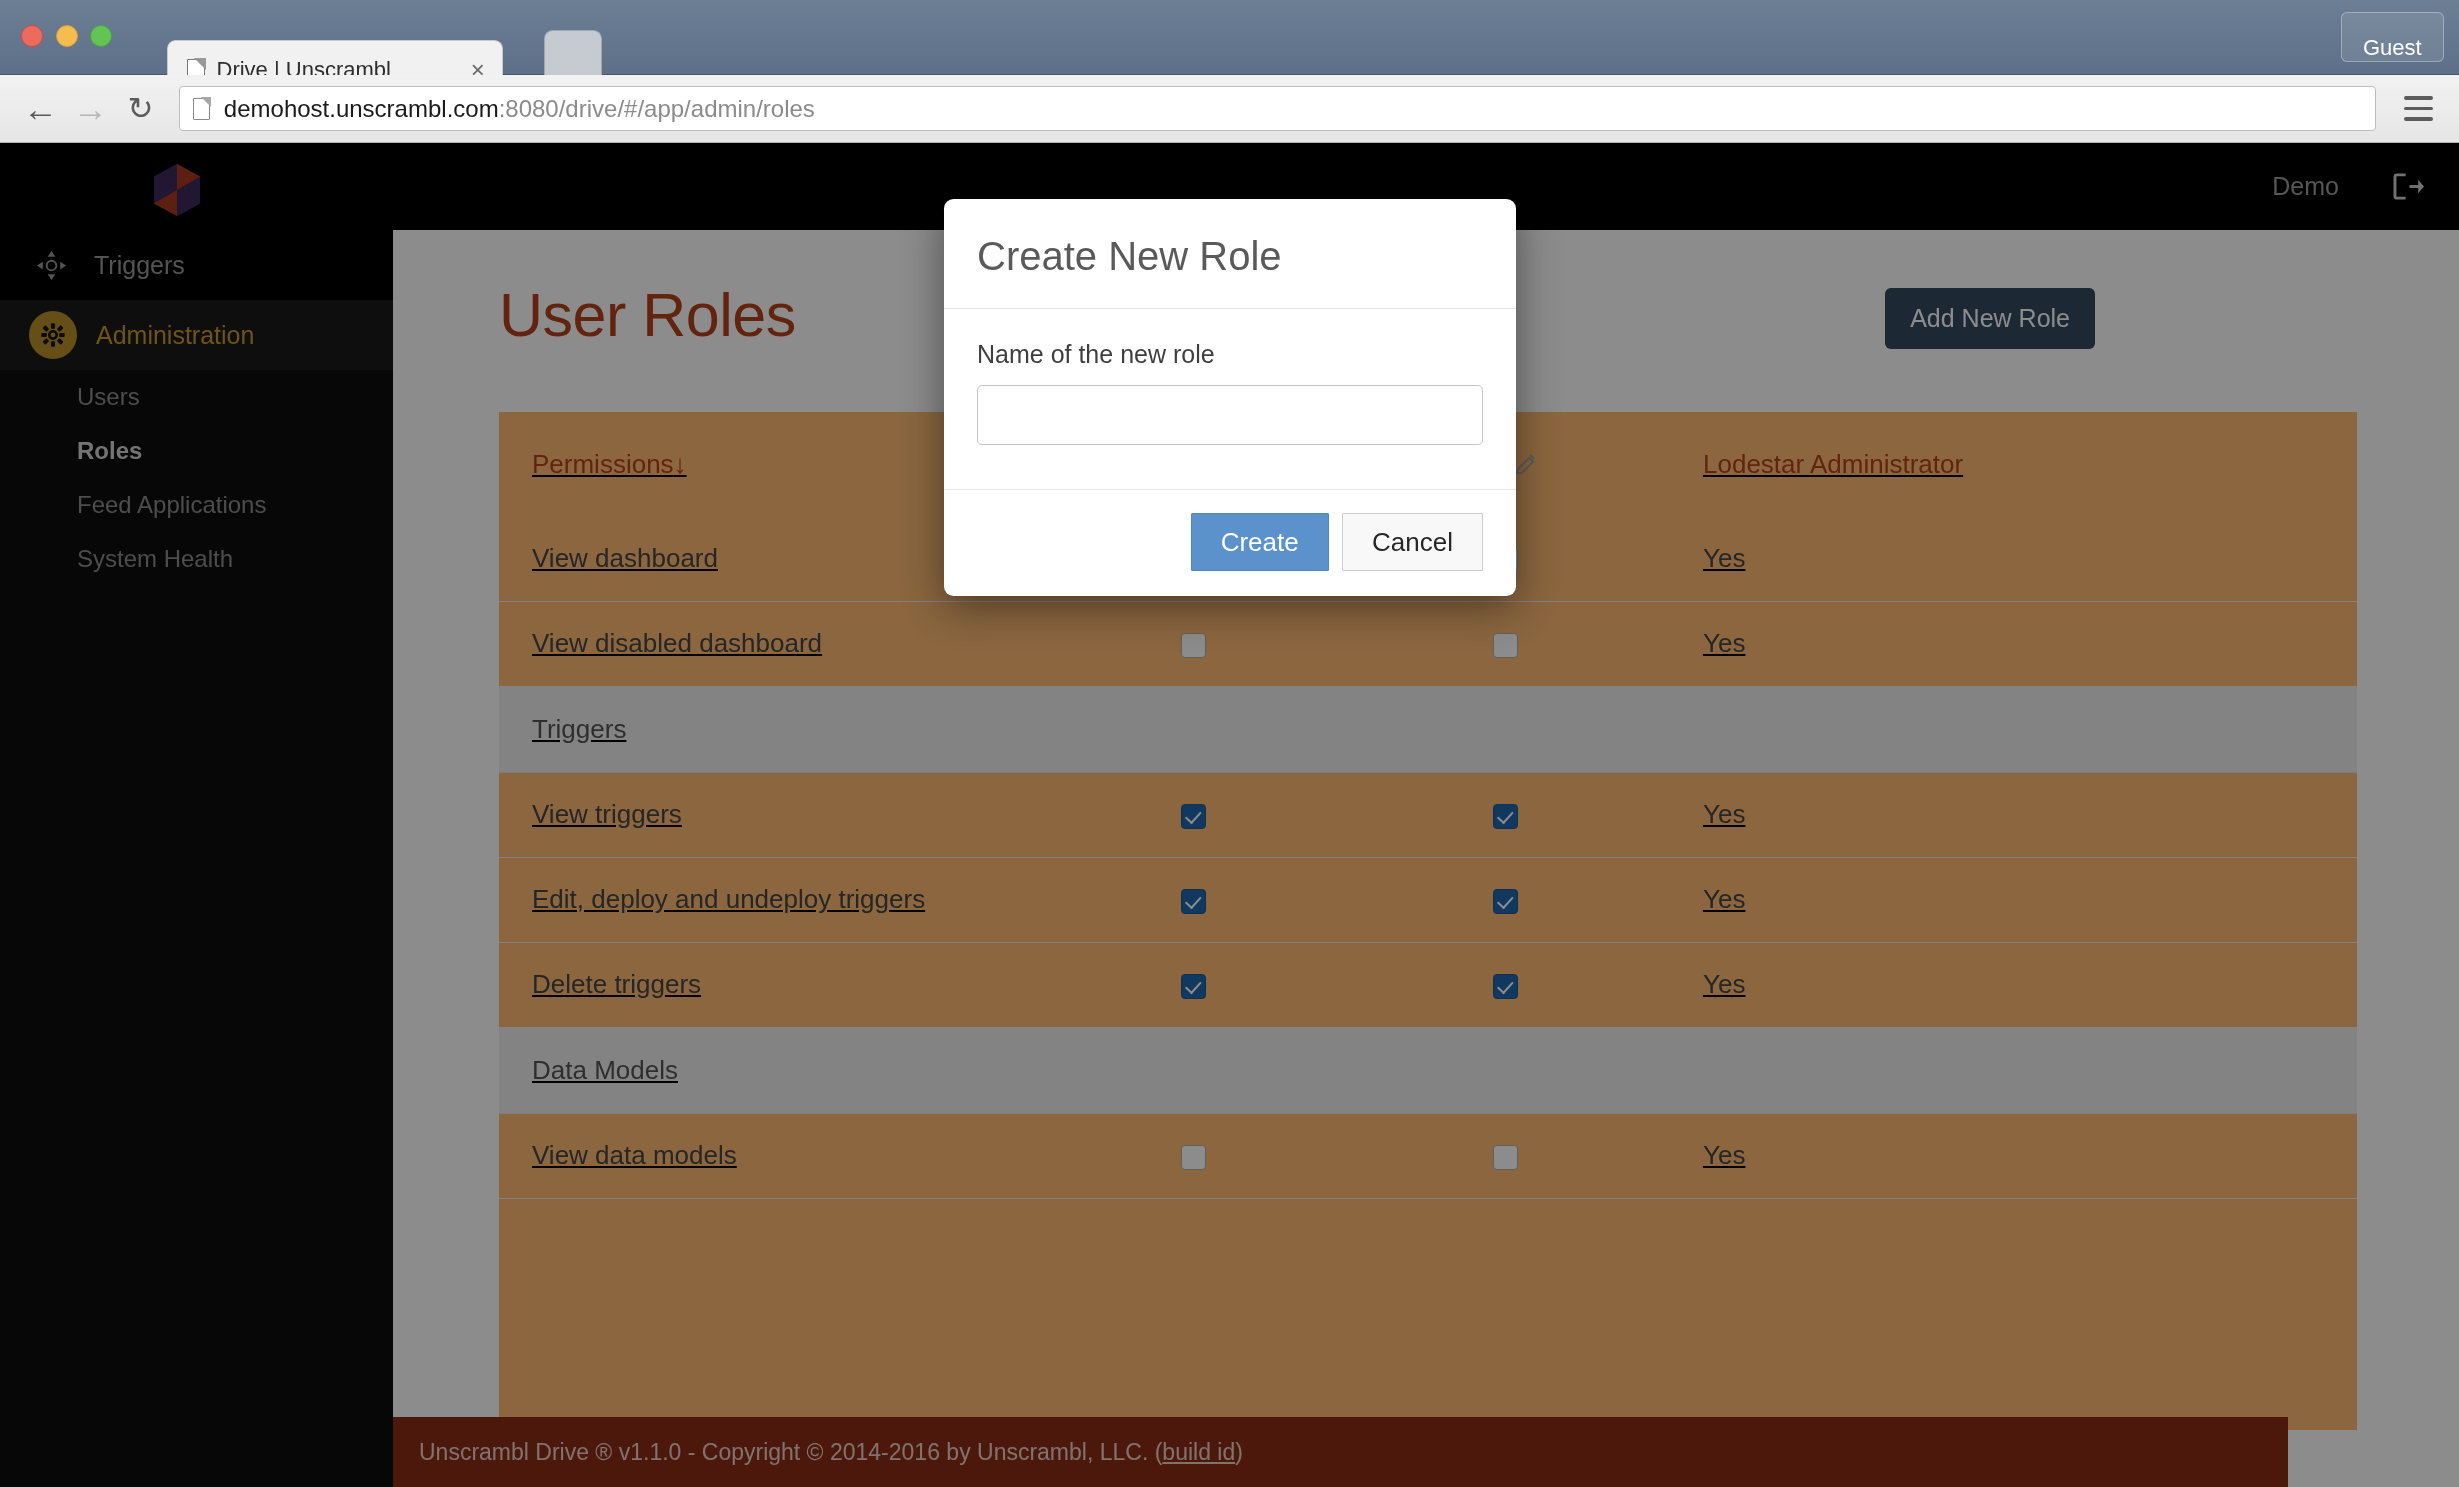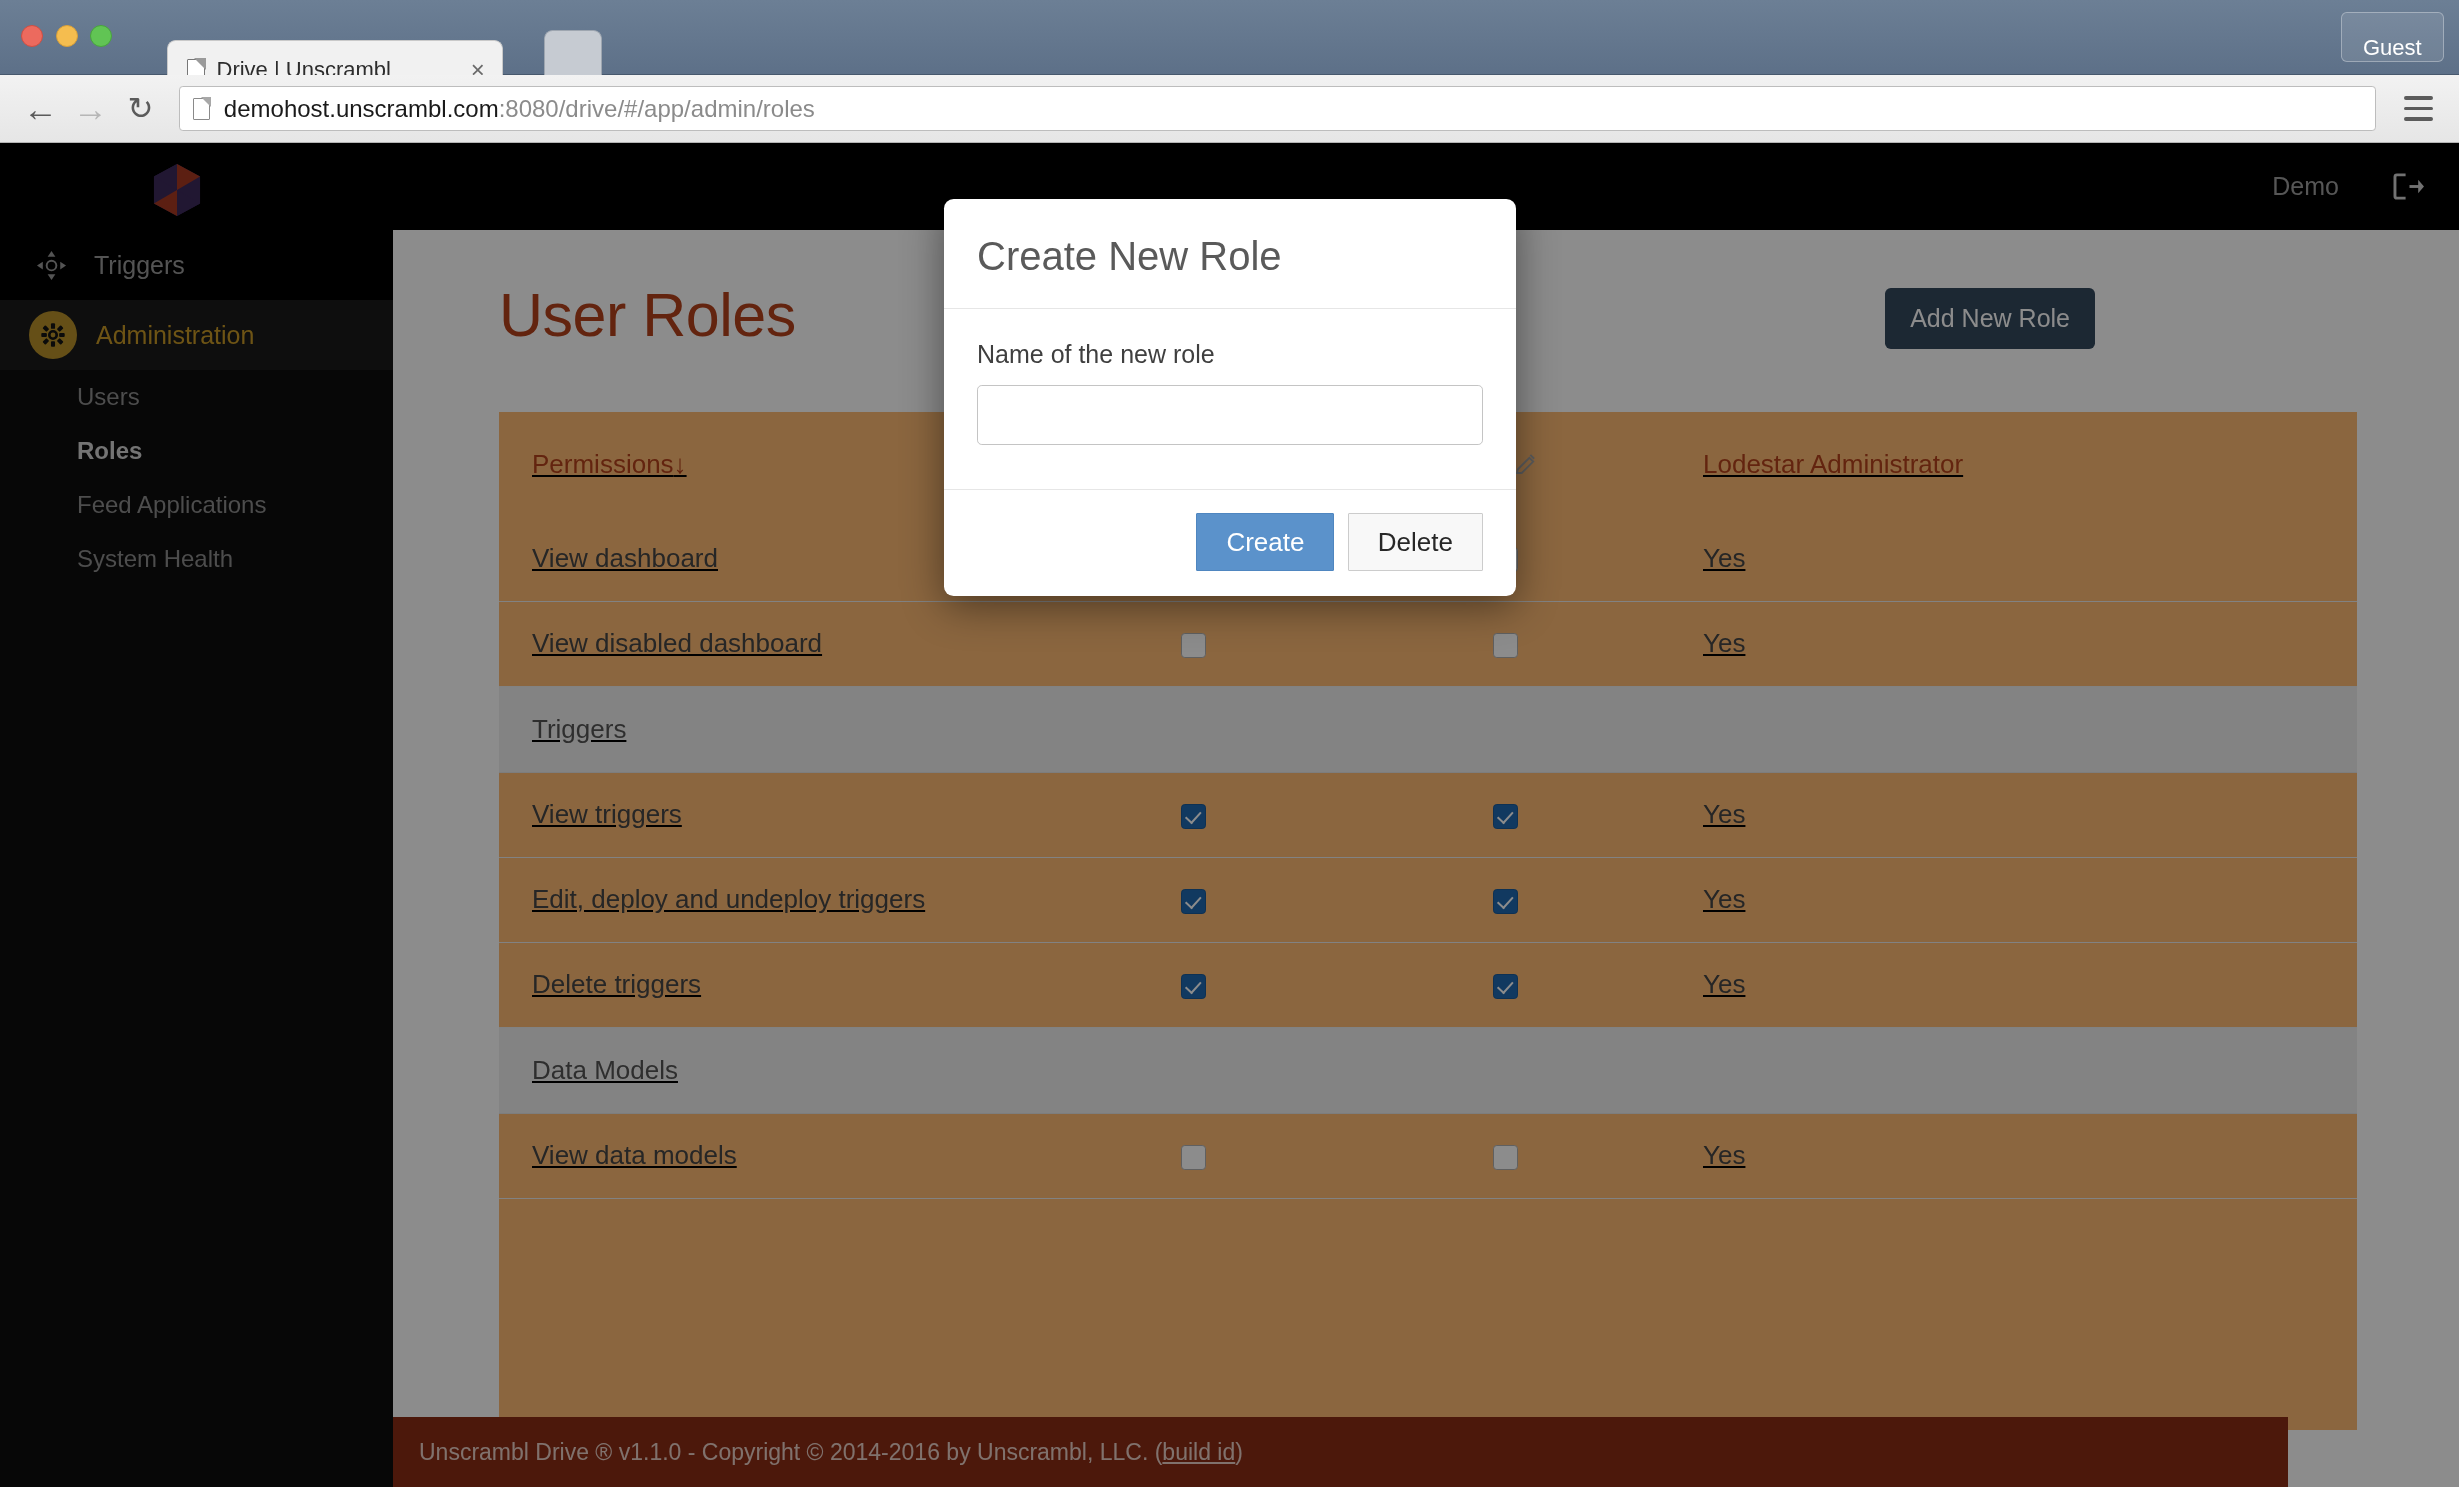--- a/index.html
+++ b/index.html
@@ -510,18 +510,18 @@
   <div class="modal">
     <div class="modal-header">
       <div class="modal-title">Create New Role</div>
     </div>
     <div class="modal-body">
       <label class="modal-label">Name of the new role</label>
       <input class="modal-input" type="text" placeholder="" style="">
     </div>
     <div class="modal-footer">
       <button class="btn btn-primary">Create</button>
-      <button class="btn btn-default">Delete</button>
+      <button class="btn btn-default">Cancel</button>
     </div>
   </div>
 
 </div>
 
 
 </body></html>

